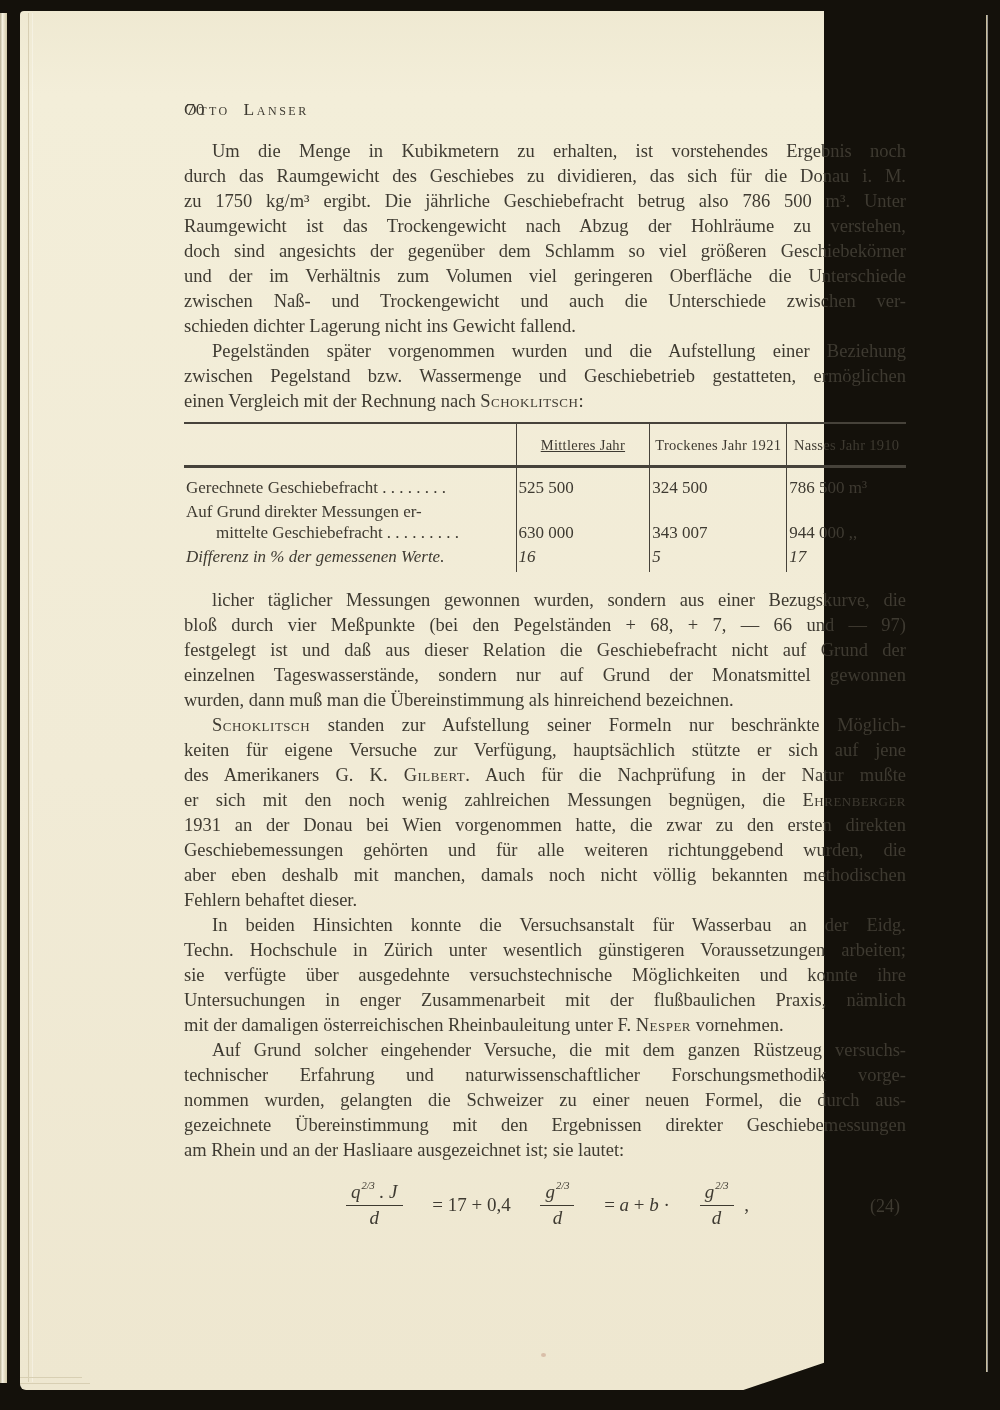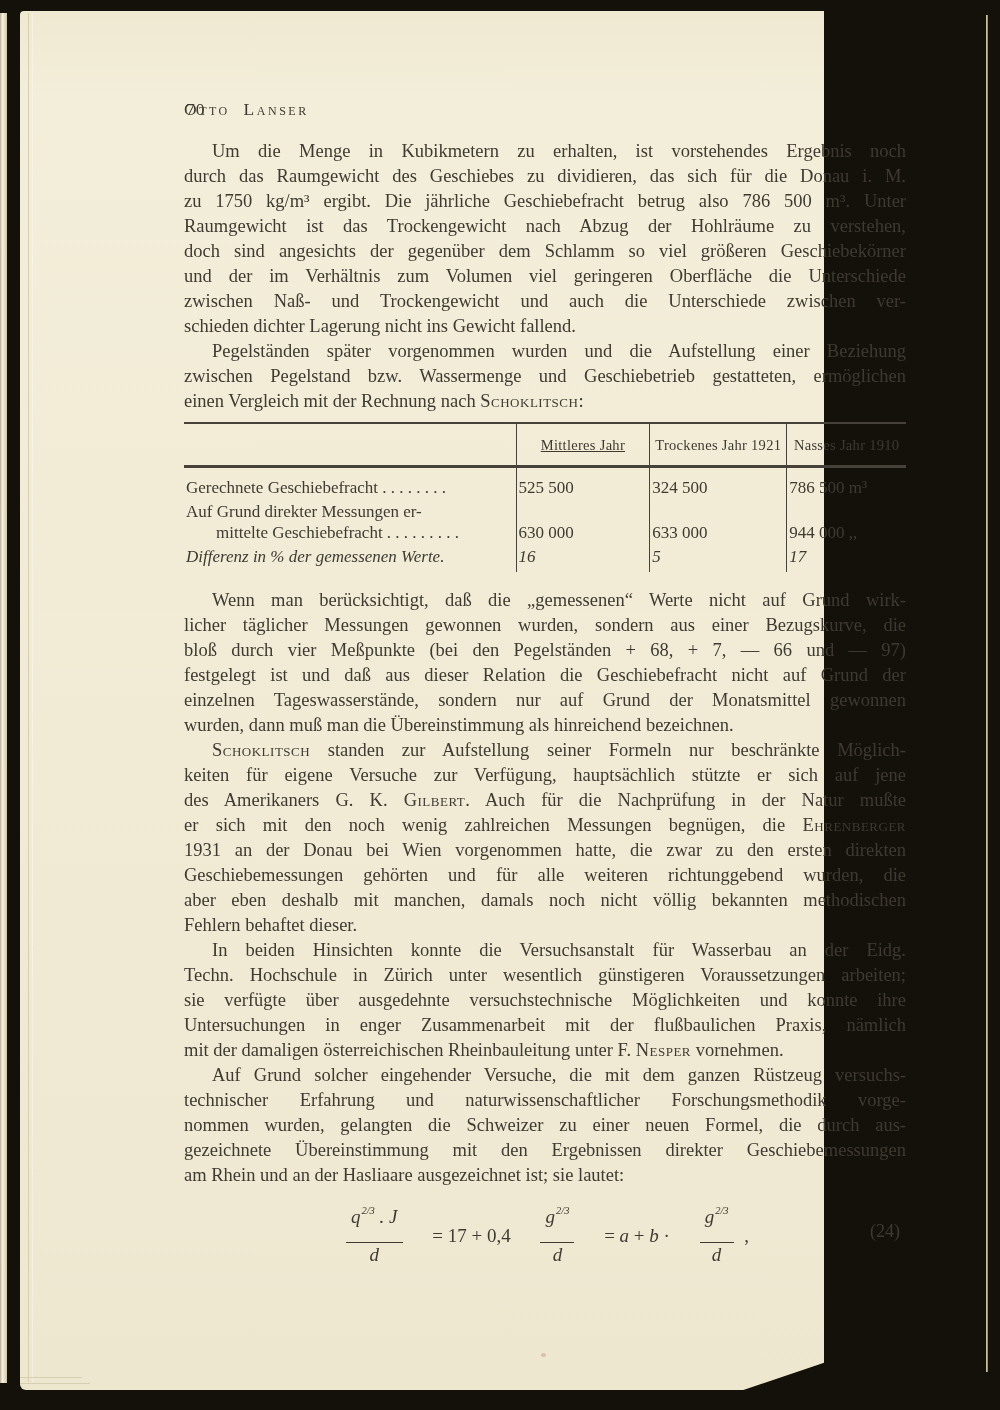--- a/index.html
+++ b/index.html
@@ -73,21 +73,21 @@
   .dtable th.c1{width:18.5%;text-decoration:underline;}
   .dtable th.c2{width:19%;}
   .dtable td{font-size:17px;line-height:21px;text-align:left;vertical-align:bottom;padding:1px 2px 2px;}
   .dtable td.stub{text-align:left;padding-left:2px;}
   .dtable tbody tr:first-child td{padding-top:9px;}
   .dtable tbody tr:last-child td{padding-bottom:5px;font-style:italic;}
   .dtable .lbl2{padding-left:30px;}
   
   .formula-row{position:relative;margin-top:18px;text-align:center;font-size:19px;height:56px;}
   .frac{display:inline-block;vertical-align:middle;text-align:center;margin:0 5px;}
-  .frac .num{display:block;padding:0 5px 14px;border-bottom:1.4px solid var(--ink);}
+  .frac .num{display:block;padding:0 5px 2px;border-bottom:1.4px solid var(--ink);}
   .frac .den{display:block;padding-top:1px;}
   .frac i,.fvar{font-style:italic;font-family:"Liberation Serif",serif;}
   .frac sup{font-size:10.5px;font-style:italic;position:relative;top:-2px;margin-left:1px;}
   .op{font-style:normal;margin:0 20px;display:inline-block;vertical-align:middle;}
   .op.tight{margin:0 0 0 1px;}
   .eqno{position:absolute;right:6px;top:50%;transform:translateY(-60%);font-size:18px;}
 </style>
 </head>
 <body>
 
@@ -140,34 +140,33 @@
           <td>525 500</td>
           <td>324 500</td>
           <td>786 500 m³</td>
         </tr>
         <tr>
           <td class="stub">
             <div>Auf Grund direkter Messungen er-</div>
             <div class="lbl2">mittelte Geschiebefracht . . . . . . . . .</div>
           </td>
           <td>630 000</td>
-          <td>633 000</td>
+          <td>343 007</td>
           <td>944 000 ,,</td>
         </tr>
         <tr>
           <td class="stub">Differenz in % der gemessenen Werte.</td>
           <td>16</td>
           <td>5</td>
           <td>17</td>
         </tr>
       </tbody>
     </table>
 
     <div class="para">
-        <div class="tline">Wenn man berücksichtigt, daß die „gemessenen“ Werte nicht auf Grund wirk-</div>
         <div class="tline">licher täglicher Messungen gewonnen wurden, sondern aus einer Bezugskurve, die</div>
         <div class="tline">bloß durch vier Meßpunkte (bei den Pegelständen + 68, + 7, — 66 und — 97)</div>
         <div class="tline">festgelegt ist und daß aus dieser Relation die Geschiebefracht nicht auf Grund der</div>
         <div class="tline">einzelnen Tageswasserstände, sondern nur auf Grund der Monatsmittel gewonnen</div>
         <div class="tline last">wurden, dann muß man die Übereinstimmung als hinreichend bezeichnen.</div>
       </div>
     <div class="para">
         <div class="tline"><span class="sc">Schoklitsch</span> standen zur Aufstellung seiner Formeln nur beschränkte Möglich-</div>
         <div class="tline">keiten für eigene Versuche zur Verfügung, hauptsächlich stützte er sich auf jene</div>
         <div class="tline">des Amerikaners G. K. <span class="sc">Gilbert</span>. Auch für die Nachprüfung in der Natur mußte</div>

